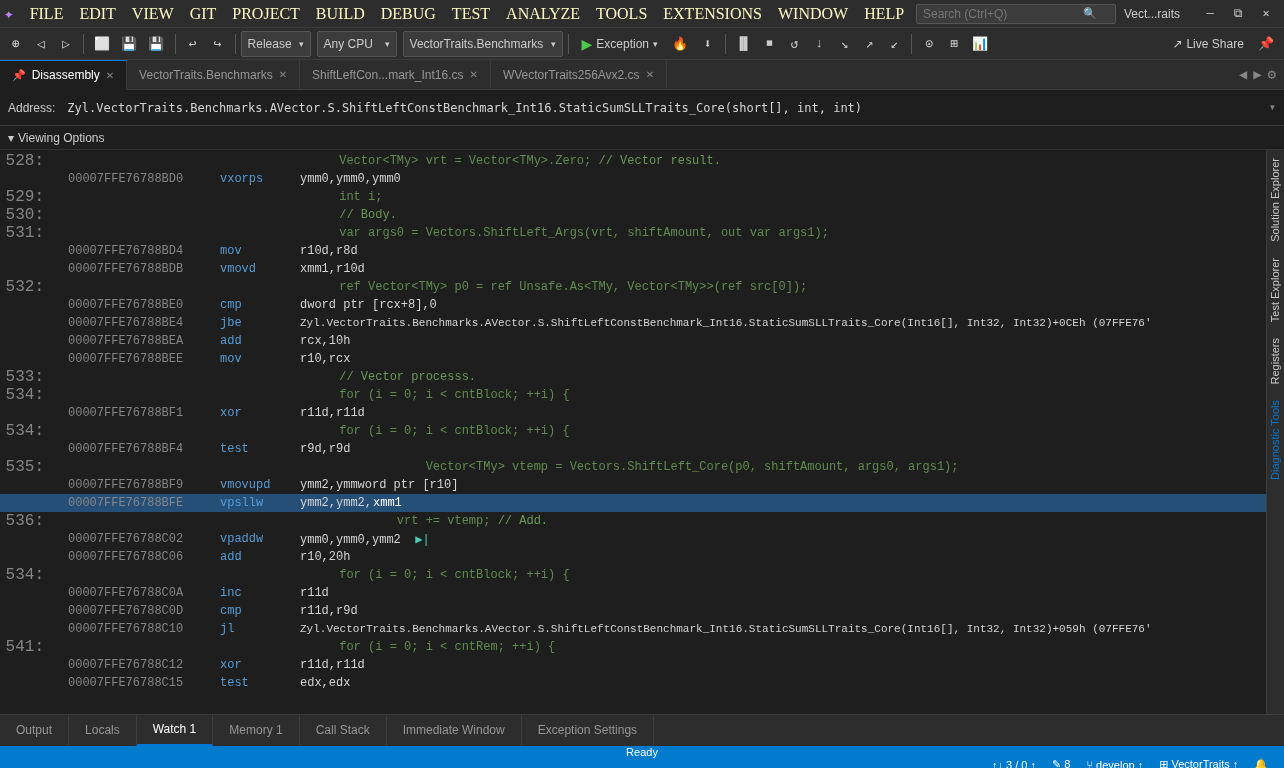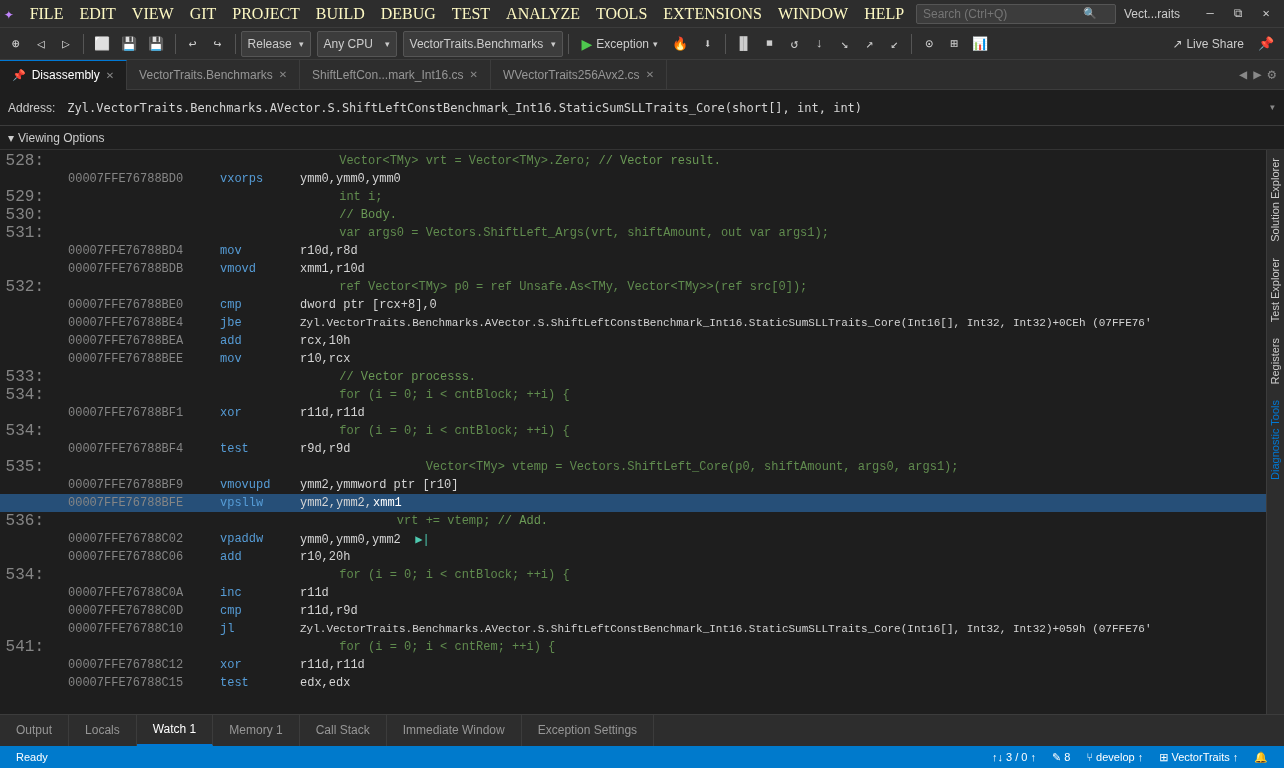--- a/index.html
+++ b/index.html
@@ -367,20 +367,21 @@
     }
 
     
     .status-bar {
       background: #007acc;
       display: flex;
       align-items: center;
       height: 22px;
       padding: 0 8px;
       flex-shrink: 0;
+      flex-direction: column;
     }
     .status-item {
       color: #ffffff;
       font-size: 11px;
       padding: 0 8px;
       font-family: 'Segoe UI', Arial, sans-serif;
       cursor: pointer;
       display: flex;
       align-items: center;
       gap: 4px;

